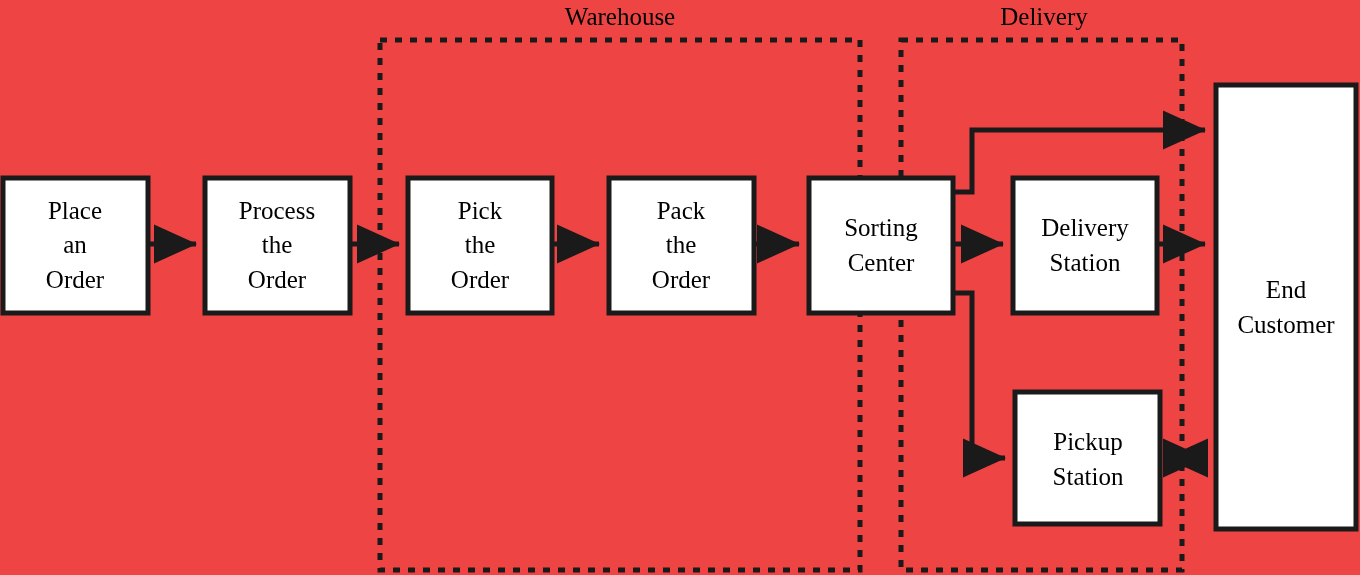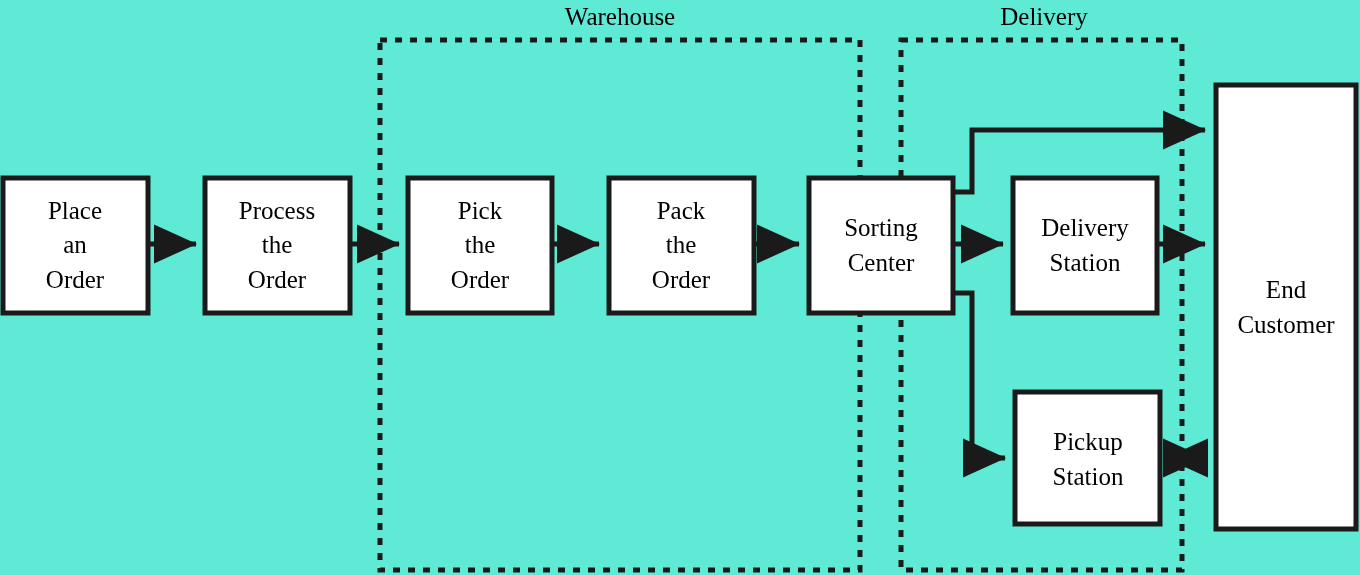--- a/index.html
+++ b/index.html
@@ -4,21 +4,21 @@
 <style>
   html, body {
     margin: 0;
     padding: 0;
     background: #ffffff;
   }
   #canvas {
     position: relative;
     width: 1360px;
     height: 575px;
-    background: #5eead4;
+    background: #ef4444;
     overflow: hidden;
     font-family: "Liberation Serif", "DejaVu Serif", serif;
   }
   svg#diagram {
     position: absolute;
     left: 0;
     top: 0;
     width: 1360px;
     height: 575px;
   }

